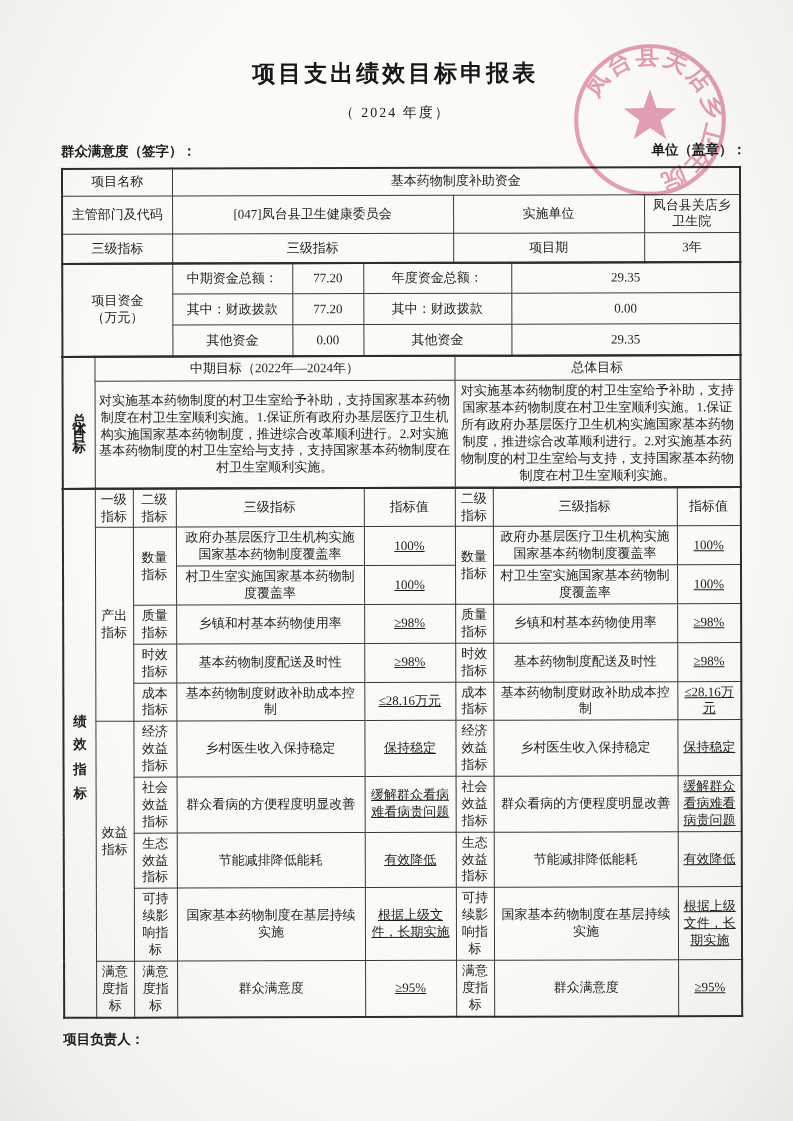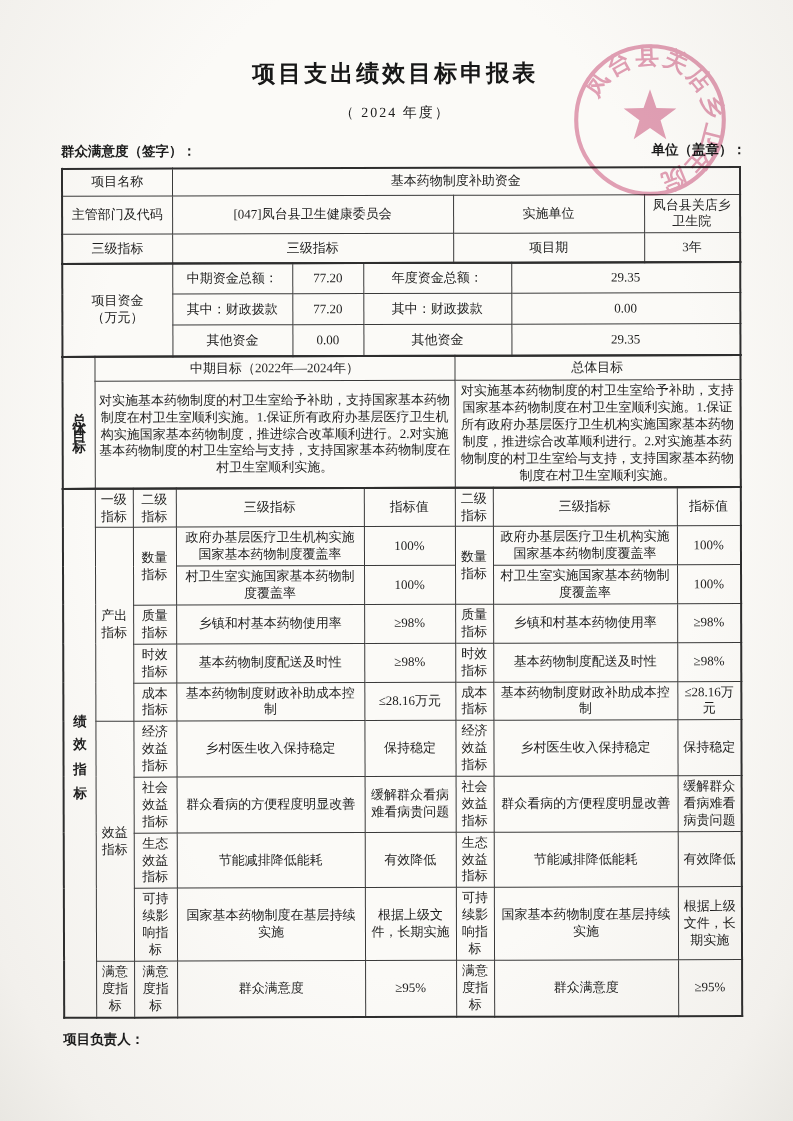--- a/index.html
+++ b/index.html
@@ -29,21 +29,21 @@
   .pre { white-space:pre-line; }
   .vcell { padding:0; }
   .vert { writing-mode:vertical-lr; text-orientation:upright; display:inline-block;
     font-weight:700; font-size:13.5px; }
   .vsp1 { letter-spacing:9px; }
   .vsp2 { letter-spacing:24px; }
   .goal-text { text-align:justify; font-size:12.3px; font-weight:400; line-height:1.5;
     padding:4px 9px 6px 9px; vertical-align:top; }
   .l2c { font-size:12.4px; line-height:1.2; padding:1px 2px; font-weight:600;margin-left:22px; }
   .ind { font-size:12.5px; line-height:1.3; }
-  .val { font-size:12.5px; }
+  .val { font-size:12.5px;text-decoration:underline; }
   .footer-label { margin:12px 0 0 62px; font-size:13.5px; font-weight:600; color:#1b1b1b; }
   .stamp { position:absolute; left:568px; top:38px; width:164px; height:164px;
     opacity:0.62; mix-blend-mode:multiply; pointer-events:none; }
 </style>
 </head>
 <body>
 
 <div class="page">
   <div class="sheet">
 

